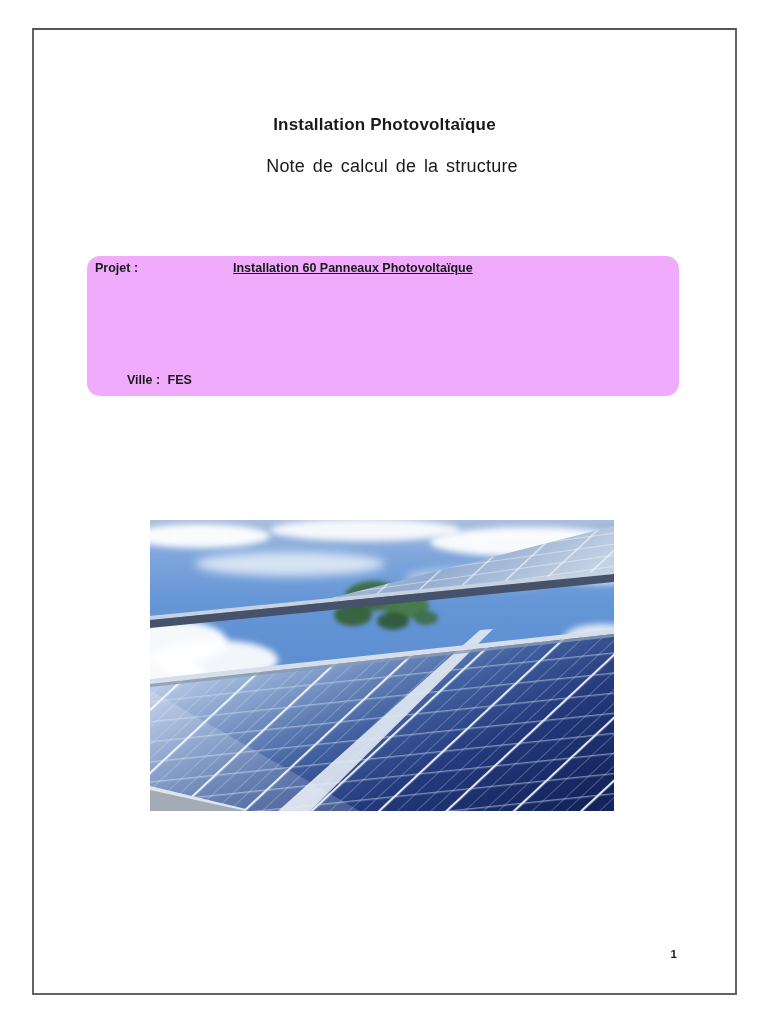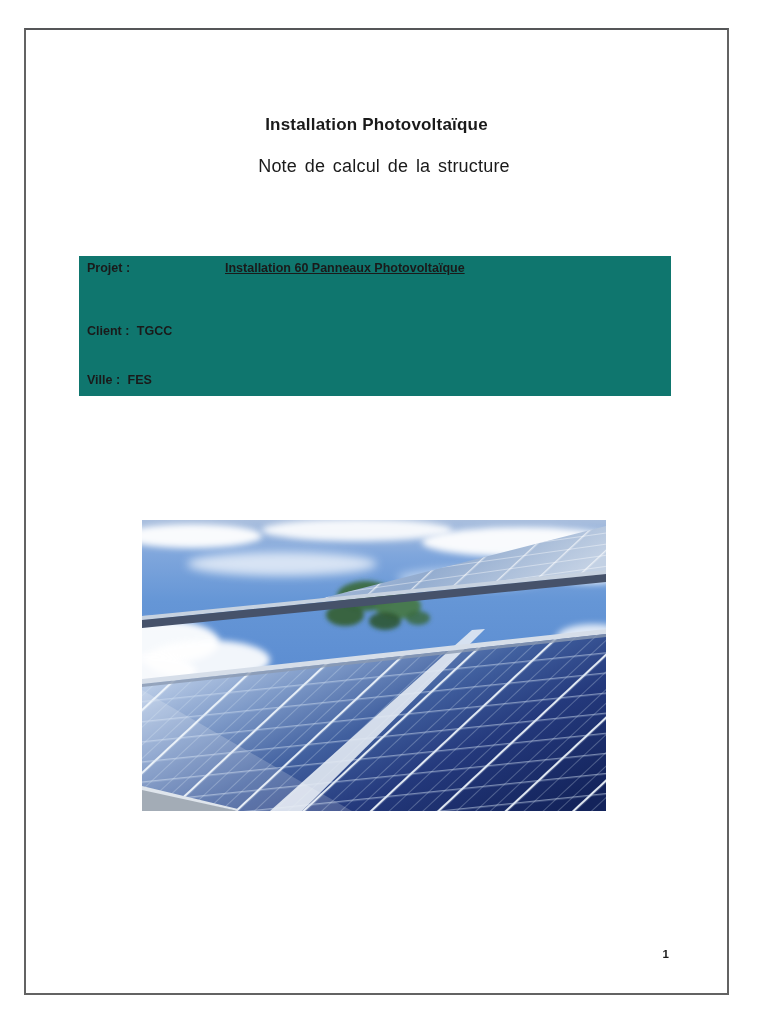--- a/index.html
+++ b/index.html
@@ -1,60 +1,56 @@
 <!DOCTYPE html>
 <html><head>
 <meta charset="utf-8">
 <style>
   * { margin:0; padding:0; box-sizing:border-box; }
   html,body { width:768px; height:1024px; background:#ffffff;
     font-family:"Liberation Sans", sans-serif; color:#1a1a1a; }
   .page { position:relative; width:768px; height:1024px; background:#fff; overflow:hidden; }
 
-  .page-border { position:absolute; left:24px; top:28px; width:705px; height:967px;
+  .page-border { position:absolute; left:32px; top:28px; width:705px; height:967px;
     border:2px solid #636363; border-top-color:#555658; background:#fff; }
 
   .doc-title { position:absolute; top:84px; left:0; right:0; text-align:center;
     font-size:17px; font-weight:bold; letter-spacing:0.2px; line-height:22px; }
   .doc-subtitle { position:absolute; top:125px; left:0; right:0; text-align:center;
     font-size:18px; font-weight:normal; letter-spacing:0.2px; word-spacing:2.5px; line-height:22px;margin-left:15px; }
 
   .info-box { position:absolute; left:53px; top:226px; width:592px; height:140px;
     background:#d9e8f0; }
   .info-row { position:absolute; left:8px; right:8px; font-size:12.5px; font-weight:bold; line-height:16px; }
   .info-row .info-value { font-weight:bold; }
   .row-projet { top:4px; }
   .row-projet .info-value { position:absolute; left:138px; top:0; white-space:nowrap;text-decoration:underline; }
   .row-client { top:67px; }
-  .row-ville  { top:116px; }
+  .row-ville  { top:116px;margin-left:32px; }
   .row-client .info-value, .row-ville .info-value { margin-left:4px; }
 
   .photo { position:absolute; left:116px; top:490px; width:464px; height:291px; overflow:hidden; }
   .photo svg { display:block; }
 
   .page-number { position:absolute; top:918px; right:58px; font-size:11.5px; font-weight:bold; }
 </style>
 </head>
 <body>
 
 <div class="page">
   <div class="page-border">
 
     <div class="doc-title">Installation Photovoltaïque</div>
 
     <div class="doc-subtitle">Note de calcul de la structure</div>
 
-    <div class="info-box" style="background: #0f766e;">
+    <div class="info-box" style="background: #f0abfc; border-radius: 13px;">
       <div class="info-row row-projet">
         <span class="info-label">Projet :</span>
         <span class="info-value">Installation 60 Panneaux Photovoltaïque</span>
-      </div>
-      <div class="info-row row-client">
-        <span class="info-label">Client :</span>
-        <span class="info-value">TGCC</span>
       </div>
       <div class="info-row row-ville">
         <span class="info-label">Ville :</span>
         <span class="info-value">FES</span>
       </div>
     </div>
 
     <div class="photo">
       <svg width="464" height="291" viewBox="0 0 464 291" xmlns="http://www.w3.org/2000/svg">
         <defs>

